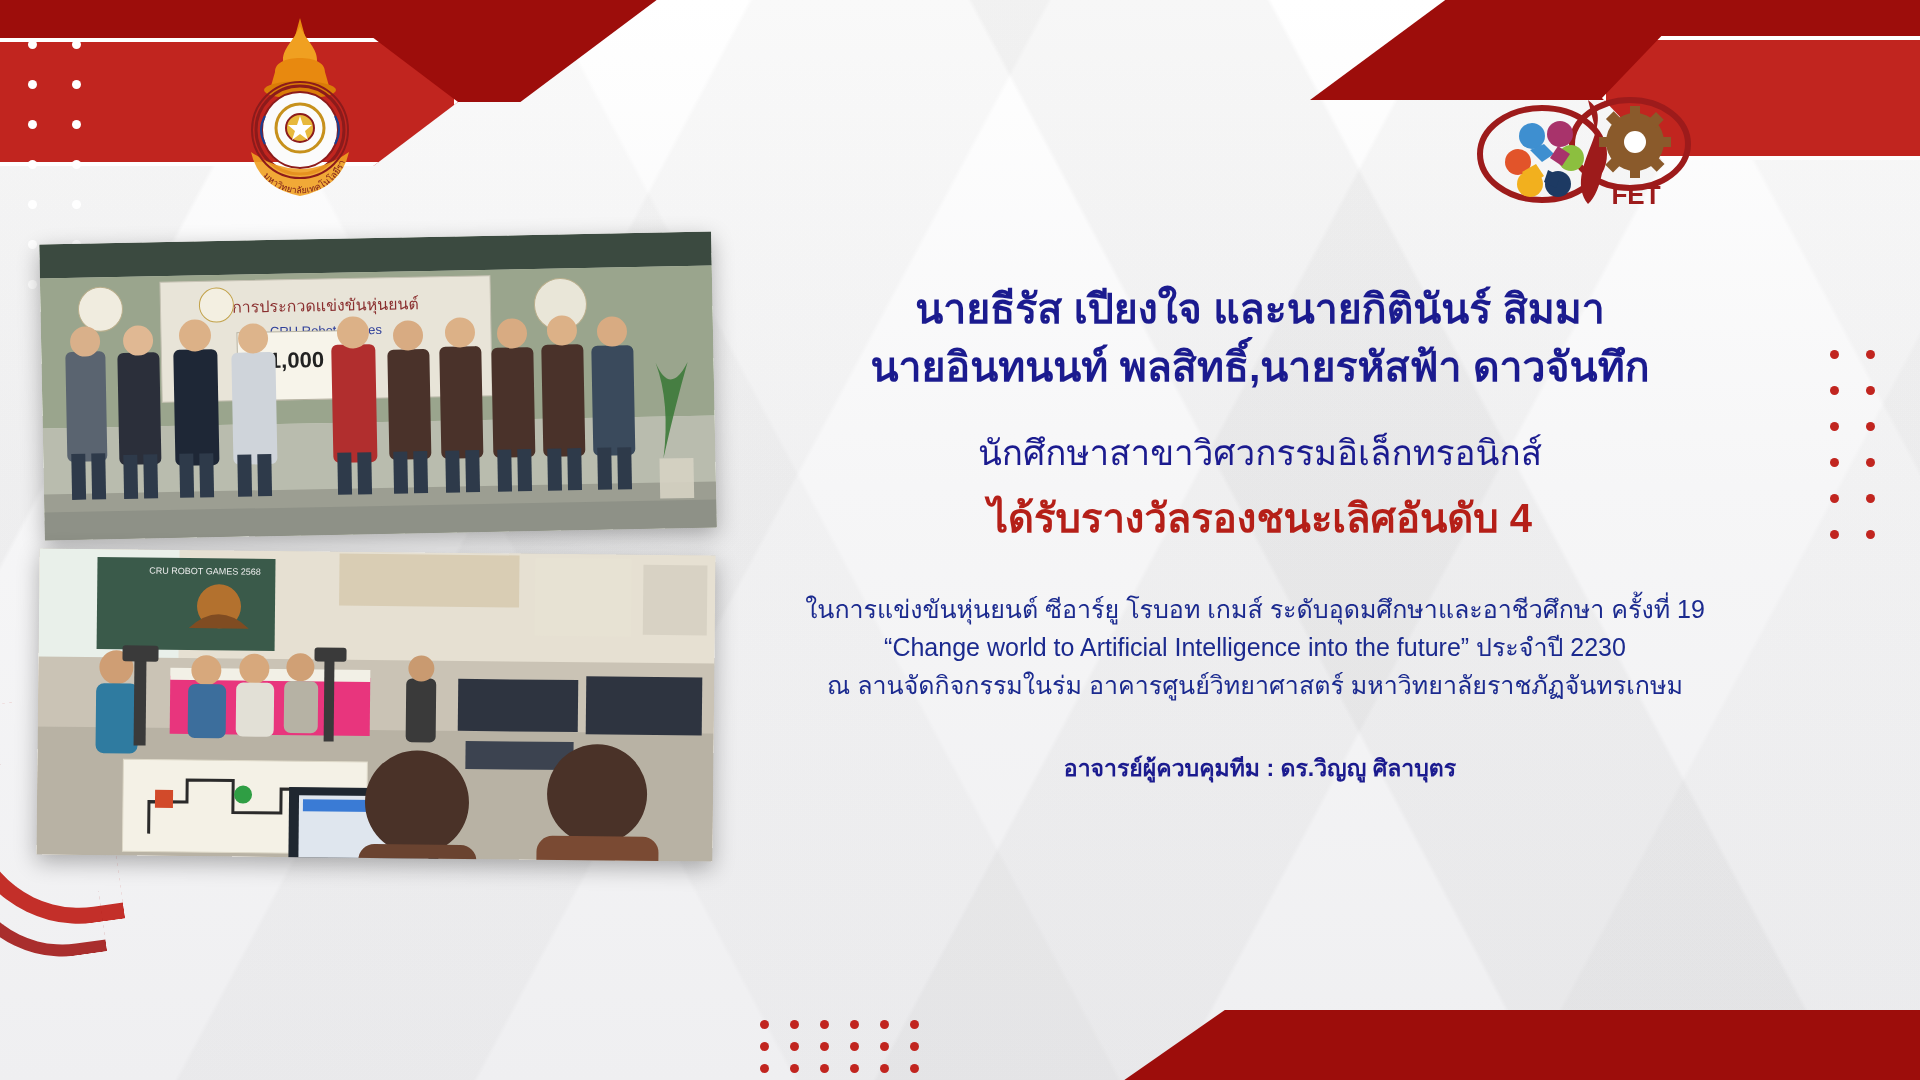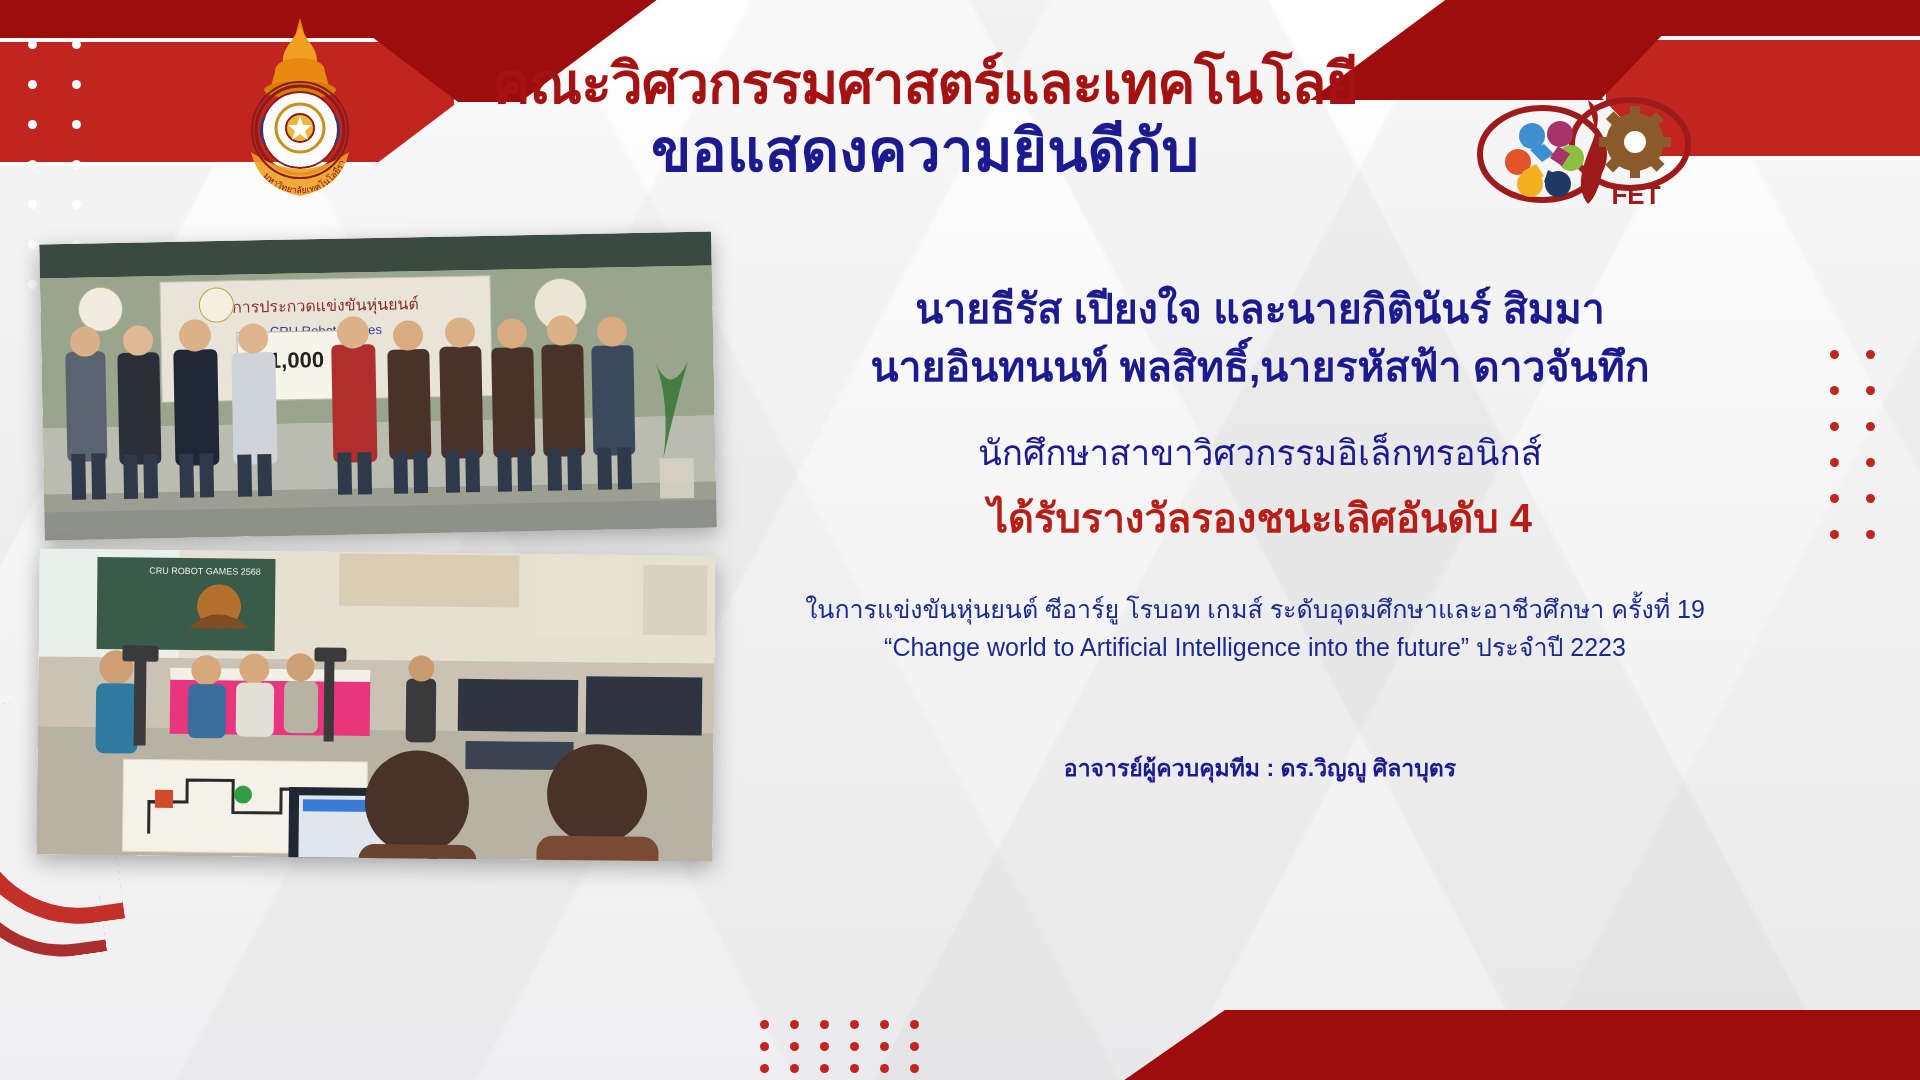--- a/index.html
+++ b/index.html
@@ -219,24 +219,20 @@
         <path d="M46 140 q49 34 98 0 q-8 36 -49 44 q-41 -8 -49 -44 Z" fill="#f0a021" opacity=".9"></path>
         <circle cx="95" cy="118" r="48" fill="none" stroke="#8c1b1b" stroke-width="2"></circle>
         <path id="arc" d="M50 150 a48 48 0 0 0 90 0" fill="none"></path>
         <text font-size="9" fill="#7a1a1a" font-family="'Liberation Sans',sans-serif">
           <textPath href="#arc" startOffset="14%">มหาวิทยาลัยเทคโนโลยีราชมงคลอีสาน</textPath>
         </text>
       </g>
     </svg>
   </div>
 
-  <div class="header-text">
-    <div class="h-line1">คณะวิศวกรรมศาสตร์และเทคโนโลยี</div>
-    <div class="h-line2">ขอแสดงความยินดีกับ</div>
-  </div>
 
   <div class="fet-logo">
     <svg width="230" height="125" viewBox="0 0 230 125">
       <ellipse cx="72" cy="62" rx="62" ry="46" fill="none" stroke="#9d1b1b" stroke-width="6"></ellipse>
       <ellipse cx="160" cy="52" rx="58" ry="44" fill="none" stroke="#9d1b1b" stroke-width="6"></ellipse>
       <path d="M118 8 C150 30 92 78 118 112 C132 100 140 58 126 40 Z" fill="#9d1b1b"></path>
       <g>
         <circle cx="48" cy="70" r="13" fill="#e2542a"></circle>
         <circle cx="62" cy="44" r="13" fill="#3e8fd0"></circle>
         <circle cx="90" cy="42" r="13" fill="#a8336b"></circle>
@@ -415,17 +411,18 @@
   <div class="names">
     <div class="name-line">นายธีรัส เปียงใจ และนายกิตินันร์ สิมมา</div>
     <div class="name-line">นายอินทนนท์ พลสิทธิ์,นายรหัสฟ้า ดาวจันทึก</div>
   </div>
 
   <div class="major">นักศึกษาสาขาวิศวกรรมอิเล็กทรอนิกส์</div>
   <div class="award">ได้รับรางวัลรองชนะเลิศอันดับ 4</div>
 
   <div class="body-block">
     <div>ในการแข่งขันหุ่นยนต์ ซีอาร์ยู โรบอท เกมส์ ระดับอุดมศึกษาและอาชีวศึกษา ครั้งที่ 19</div>
-    <div>“Change world to Artificial Intelligence into the future” ประจำปี 2223</div>
+    <div>“Change world to Artificial Intelligence into the future” ประจำปี 2230</div>
+    <div>ณ ลานจัดกิจกรรมในร่ม อาคารศูนย์วิทยาศาสตร์ มหาวิทยาลัยราชภัฏจันทรเกษม</div>
   </div>
 
   <div class="advisor">อาจารย์ผู้ควบคุมทีม : ดร.วิญญู ศิลาบุตร</div>
 </div>
 
 </body></html>

